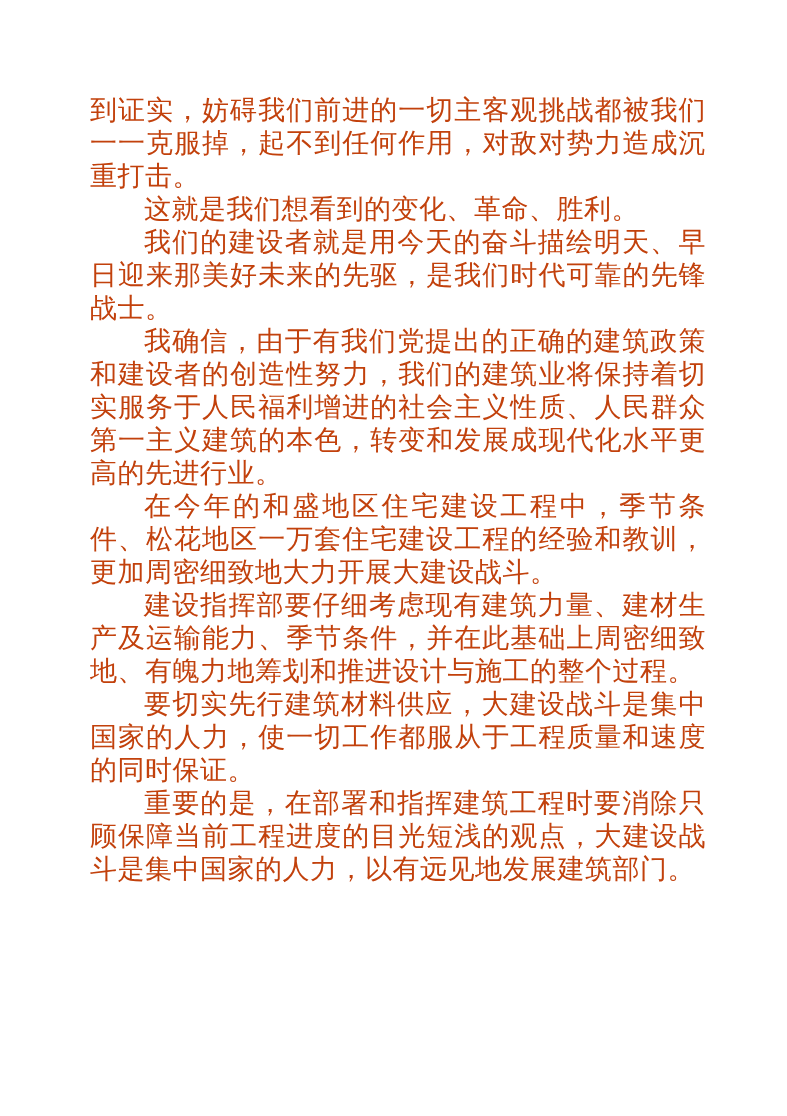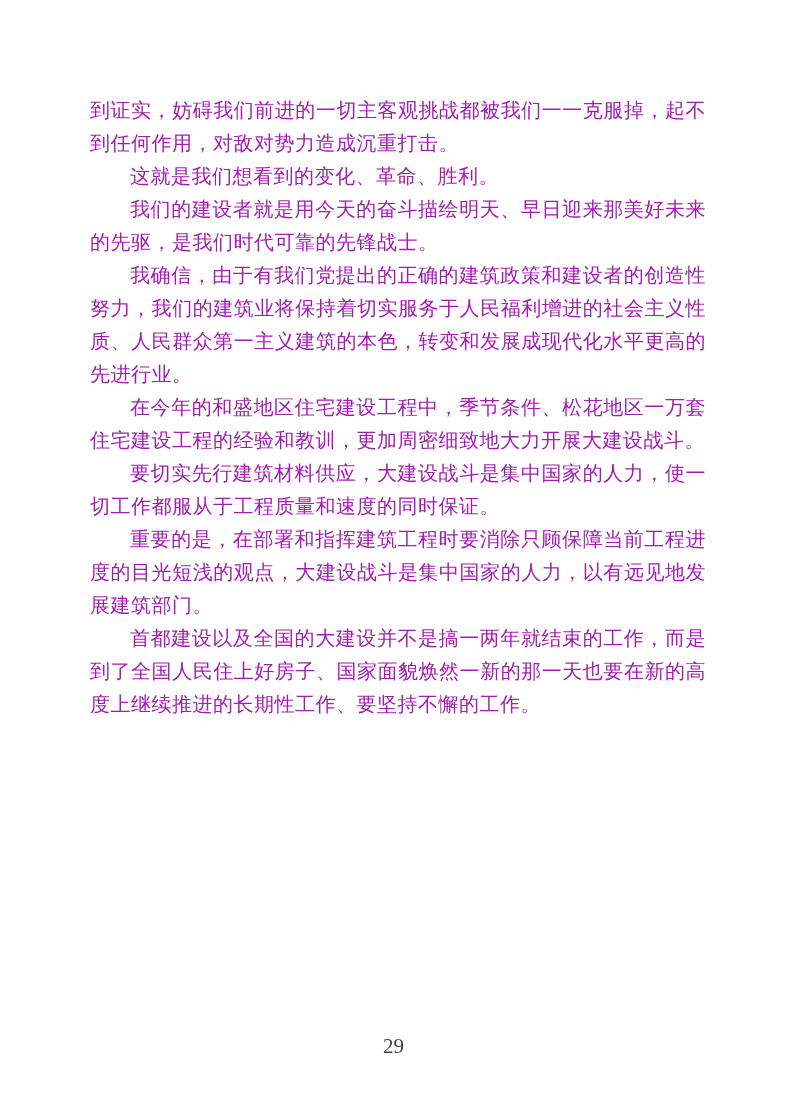--- a/index.html
+++ b/index.html
@@ -13,22 +13,22 @@
     height: 1116px;
     background: #ffffff;
     overflow: hidden;
     font-family: "Liberation Serif", "DejaVu Serif", serif;
   }
   .content {
     position: absolute;
     top: 94px;
     left: 90px;
     width: 616px;
-    color: #a21caf;
-    font-size: 20px;
+    color: #c2410c;
+    font-size: 27px;
     line-height: 33px;
     text-align: justify;
     text-justify: inter-ideograph;
     letter-spacing: 0.5px;
   }
   .content p {
     margin: 0;
     padding: 0;
     text-indent: 2em;
   }
@@ -49,18 +49,17 @@
 </head>
 <body>
 
 <div class="page">
   <div class="content">
     <p class="continuation">到证实，妨碍我们前进的一切主客观挑战都被我们一一克服掉，起不到任何作用，对敌对势力造成沉重打击。</p>
     <p>这就是我们想看到的变化、革命、胜利。</p>
     <p>我们的建设者就是用今天的奋斗描绘明天、早日迎来那美好未来的先驱，是我们时代可靠的先锋战士。</p>
     <p>我确信，由于有我们党提出的正确的建筑政策和建设者的创造性努力，我们的建筑业将保持着切实服务于人民福利增进的社会主义性质、人民群众第一主义建筑的本色，转变和发展成现代化水平更高的先进行业。</p>
     <p>在今年的和盛地区住宅建设工程中，季节条件、松花地区一万套住宅建设工程的经验和教训，更加周密细致地大力开展大建设战斗。</p>
+    <p>建设指挥部要仔细考虑现有建筑力量、建材生产及运输能力、季节条件，并在此基础上周密细致地、有魄力地筹划和推进设计与施工的整个过程。</p>
     <p>要切实先行建筑材料供应，大建设战斗是集中国家的人力，使一切工作都服从于工程质量和速度的同时保证。</p>
     <p>重要的是，在部署和指挥建筑工程时要消除只顾保障当前工程进度的目光短浅的观点，大建设战斗是集中国家的人力，以有远见地发展建筑部门。</p>
-    <p>首都建设以及全国的大建设并不是搞一两年就结束的工作，而是到了全国人民住上好房子、国家面貌焕然一新的那一天也要在新的高度上继续推进的长期性工作、要坚持不懈的工作。</p>
   </div>
-  <div class="page-footer">29</div>
 </div>
 
 </body></html>

